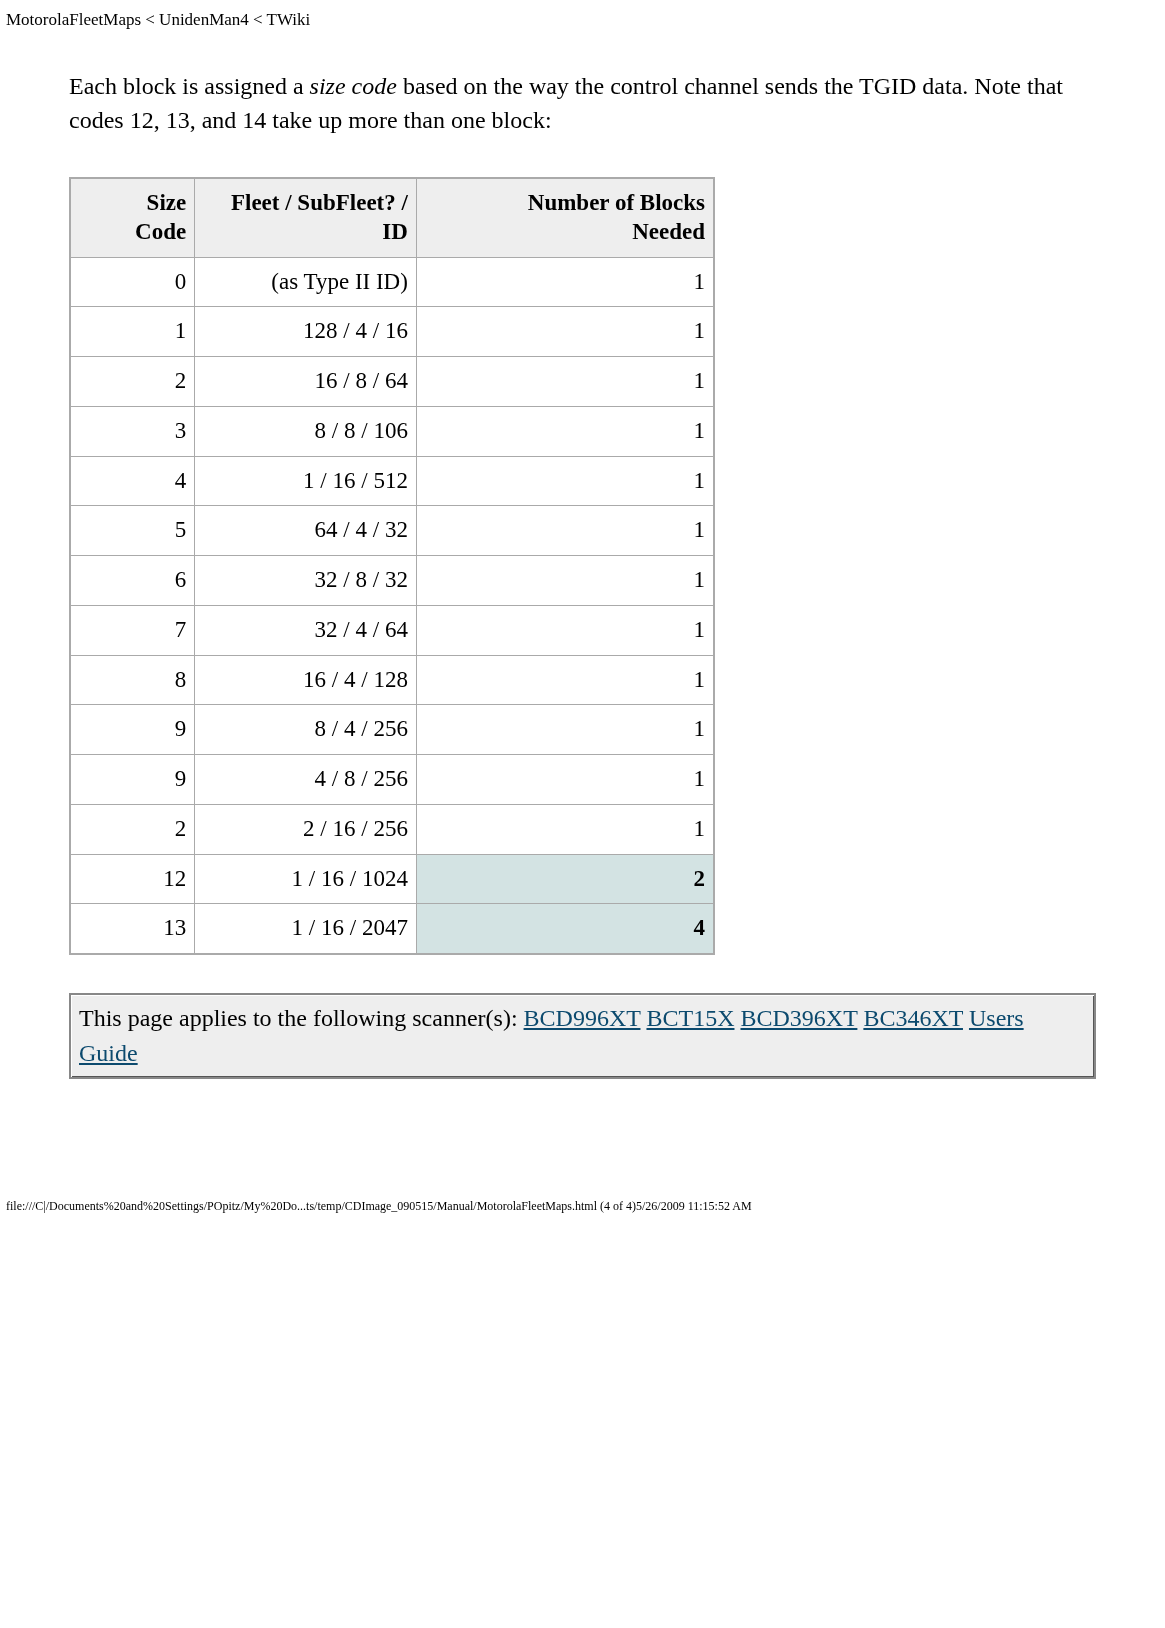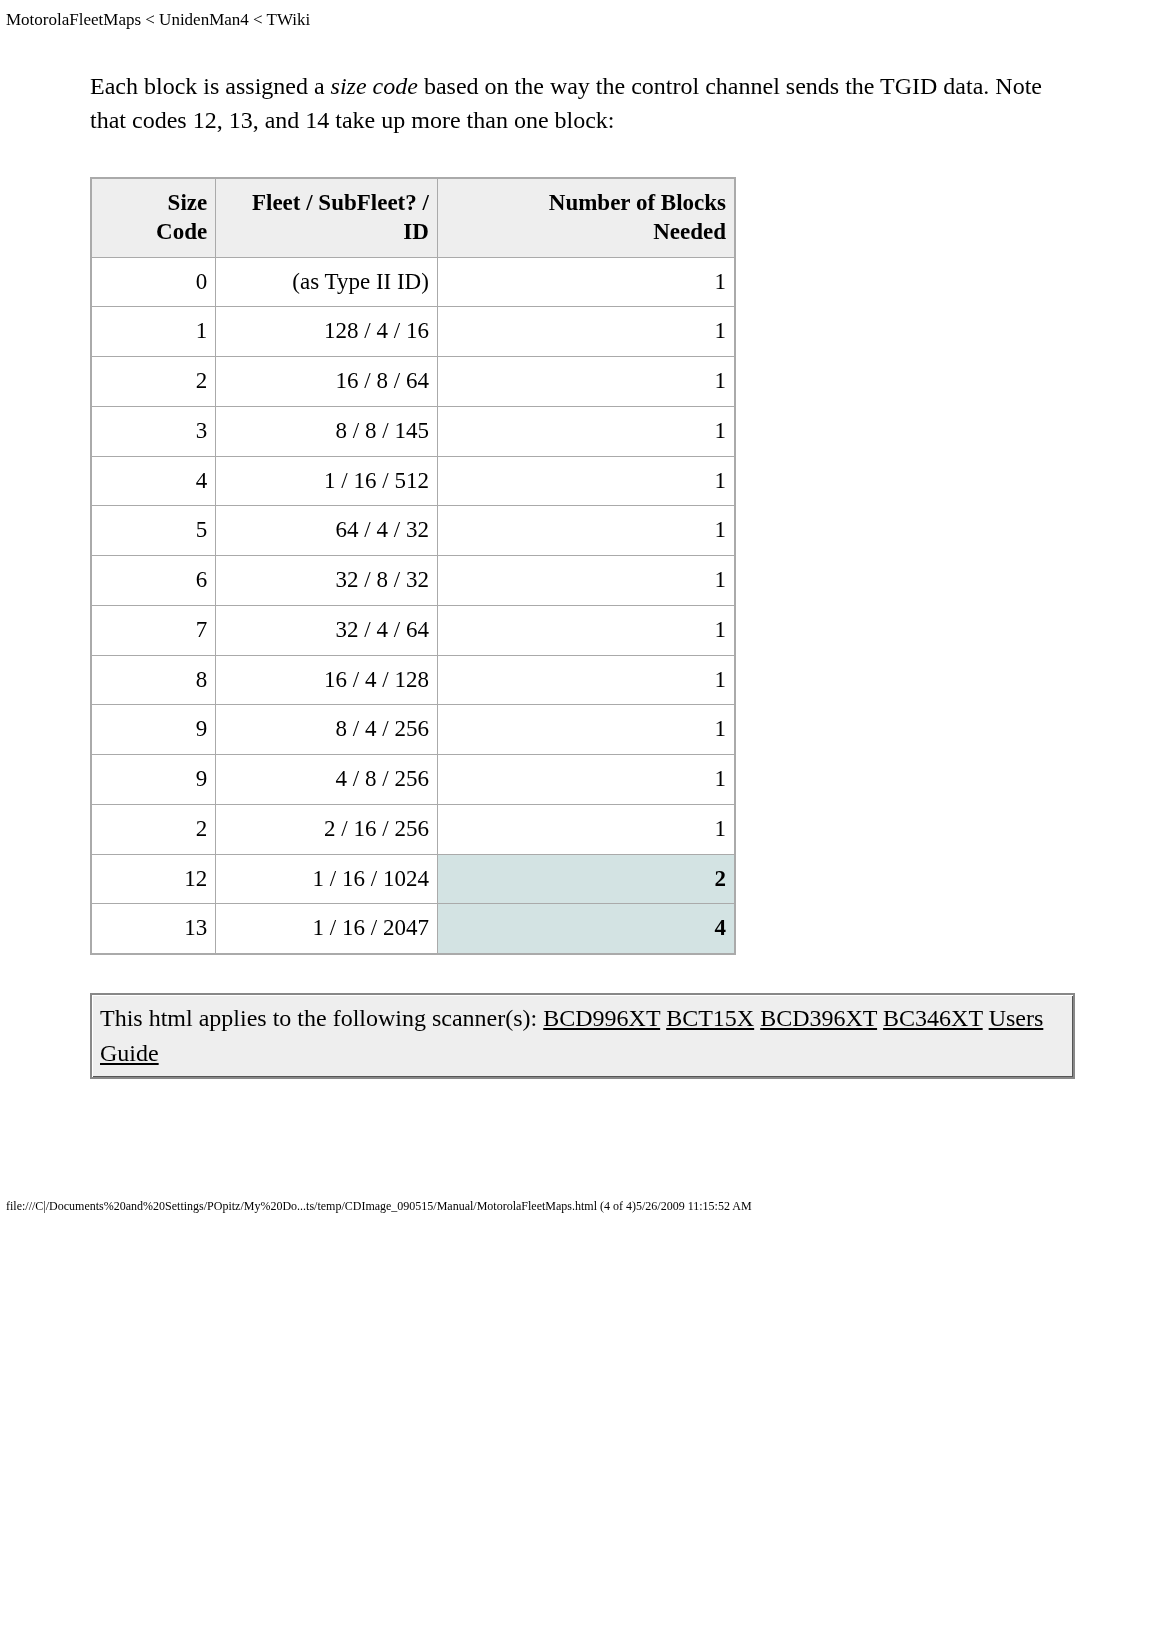--- a/index.html
+++ b/index.html
@@ -13,21 +13,21 @@
   .page {
     width: 1165px;
     box-sizing: border-box;
     padding: 10px 0 0 0;
   }
   .header-path {
     font-size: 17px;
     margin: 0 0 40px 6px;
   }
   .content {
-    margin: 0 90px;
+    margin: 0 69px;
   }
   .intro {
     font-size: 24px;
     line-height: 1.4;
     margin-bottom: 40px;
   }
   .italic { font-style: italic; }
 
   table.size-table {
     border-collapse: collapse;
@@ -54,21 +54,21 @@
   .applies-box {
     margin-top: 38px;
     border: 2px solid #888;
     box-shadow: inset 1px 1px 0 #fff, inset -1px -1px 0 #555;
     background: #eee;
     padding: 6px 8px;
     font-size: 24px;
     line-height: 1.45;
   }
   .applies-box a {
-    color: #000000;
+    color: #0c4a6e;
     text-decoration: underline;
   }
 
   .footer-path {
     font-size: 12px;
     margin: 120px 0 8px 6px;
   }
 </style>
 </head>
 <body>
@@ -109,21 +109,21 @@
             <td>128 / 4 / 16</td>
             <td>1</td>
           </tr>
           <tr>
             <td>2</td>
             <td>16 / 8 / 64</td>
             <td>1</td>
           </tr>
           <tr>
             <td>3</td>
-            <td>8 / 8 / 145</td>
+            <td>8 / 8 / 106</td>
             <td>1</td>
           </tr>
           <tr>
             <td>4</td>
             <td>1 / 16 / 512</td>
             <td>1</td>
           </tr>
           <tr>
             <td>5</td>
             <td>64 / 4 / 32</td>
@@ -166,18 +166,18 @@
           </tr>
           <tr>
             <td>13</td>
             <td>1 / 16 / 2047</td>
             <td class="hl">4</td>
           </tr>
         </tbody>
     </table>
 
     <div class="applies-box">
-      <span>This html applies to the following scanner(s): </span><a href="#">BCD996XT</a> <a href="#">BCT15X</a> <a href="#">BCD396XT</a> <a href="#">BC346XT</a> <a href="#">Users Guide</a>
+      <span>This page applies to the following scanner(s): </span><a href="#">BCD996XT</a> <a href="#">BCT15X</a> <a href="#">BCD396XT</a> <a href="#">BC346XT</a> <a href="#">Users Guide</a>
     </div>
   </div>
 
   <div class="footer-path">file:///C|/Documents%20and%20Settings/POpitz/My%20Do...ts/temp/CDImage_090515/Manual/MotorolaFleetMaps.html (4 of 4)5/26/2009 11:15:52 AM</div>
 </div>
 
 </body></html>

